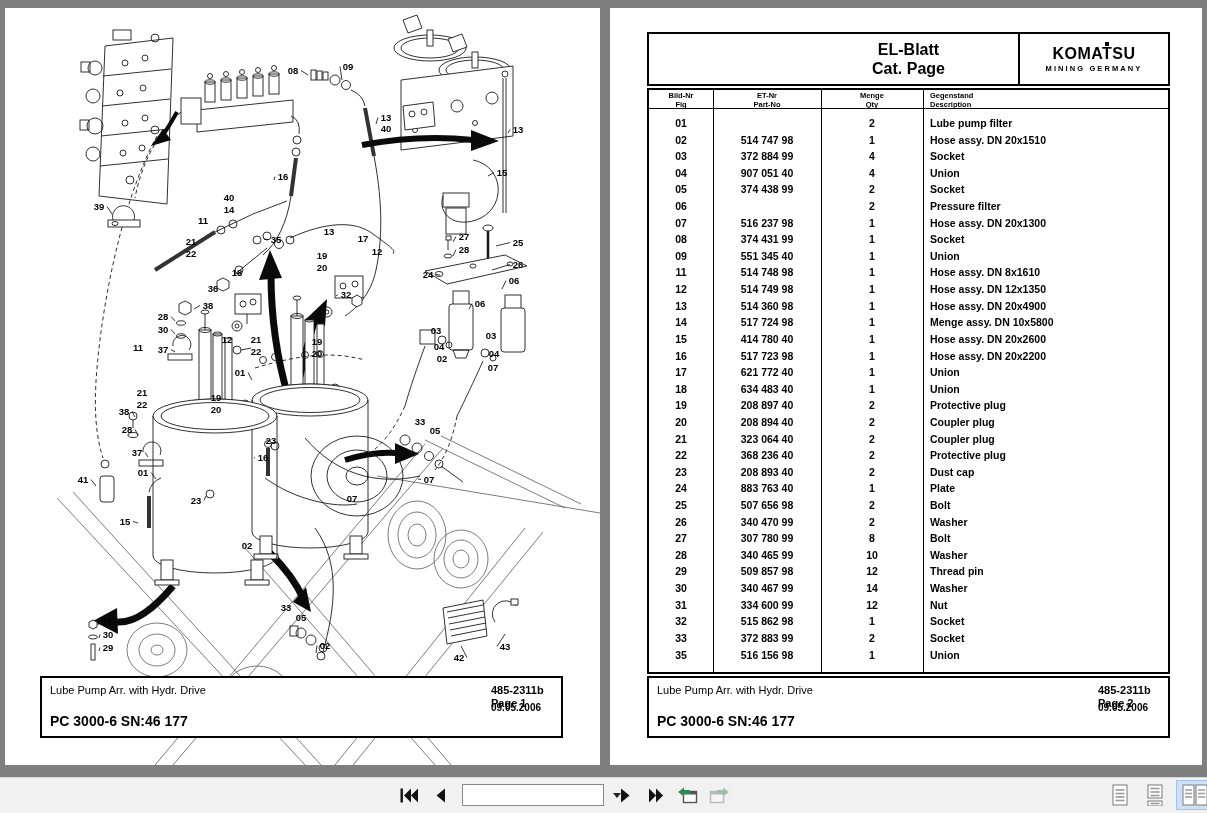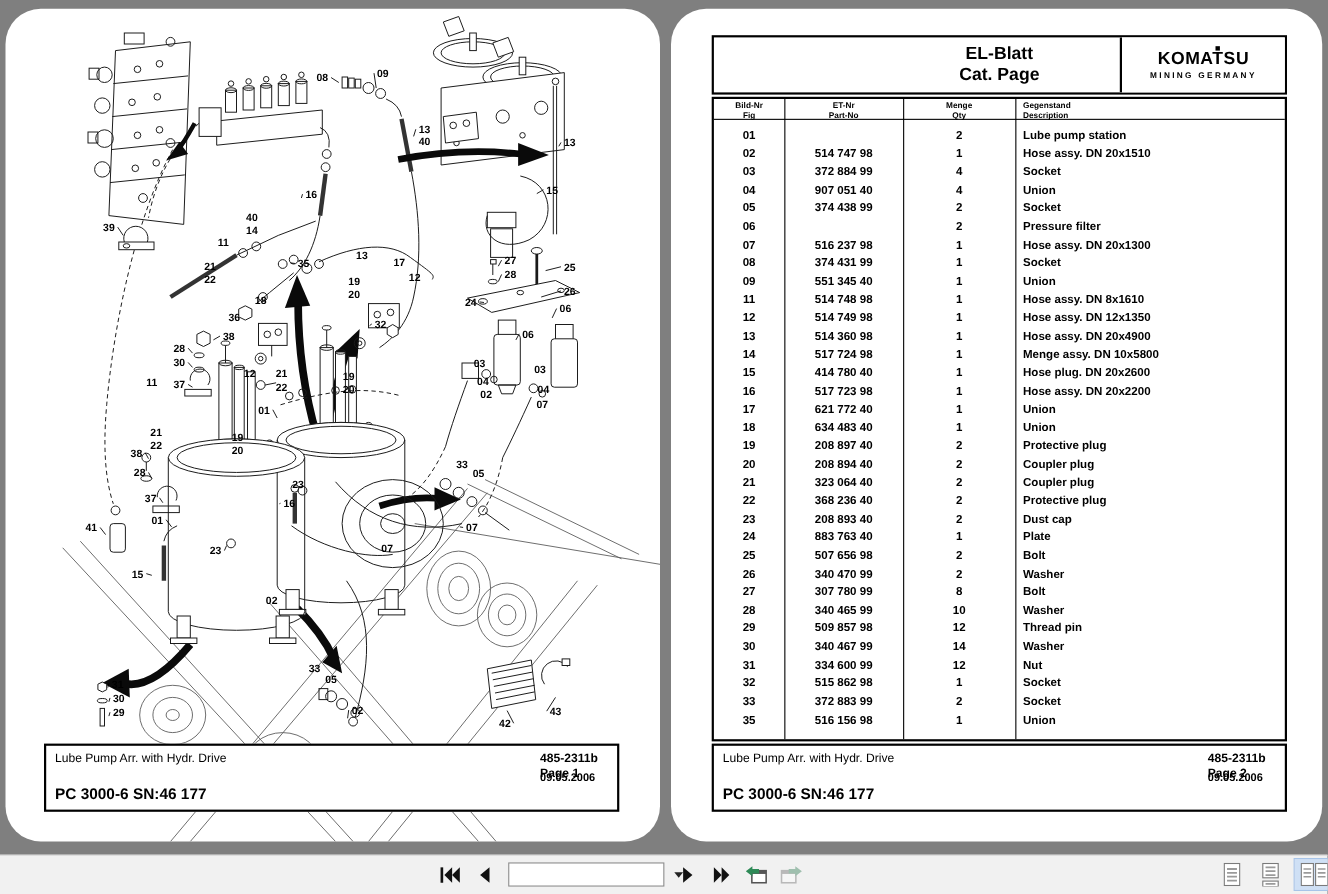--- a/index.html
+++ b/index.html
@@ -1,21 +1,21 @@
 <!DOCTYPE html>
 <html><head>
 <meta charset="utf-8">
 <style>
   html,body{margin:0;padding:0;}
   body{
     width:1207px;height:813px;position:relative;overflow:hidden;
     background:#7f7f7f;
     font-family:"Liberation Sans", sans-serif;
   }
-  .page{position:absolute;top:8px;height:757px;background:#fff;border-radius:32px;}
+  .page{position:absolute;top:8px;height:757px;background:#fff;}
   .page.left{left:5px;width:595px;}
   .page.right{left:610px;width:592px;}
 
   
   .footer-box{
     position:absolute;left:35px;top:668px;width:523px;height:62px;
     border:2px solid #000;box-sizing:border-box;background:#fff;
   }
   .page.right .footer-box{left:37px;}
   .fb-title{position:absolute;left:8px;top:6px;font-size:11px;font-weight:normal;color:#000;}
@@ -560,21 +560,21 @@
       <div class="head-cell hc3">
         <div>Gegenstand</div>
           <div>Description</div>
       </div>
     </div>
     <div class="rows">
         <div class="row">
           <span class="c0">01</span>
           <span class="c1"></span>
           <span class="c2">2</span>
-          <span class="c3">Lube pump station</span>
+          <span class="c3">Lube pump filter</span>
         </div>
         <div class="row">
           <span class="c0">02</span>
           <span class="c1">514 747 98</span>
           <span class="c2">1</span>
           <span class="c3">Hose assy. DN 20x1510</span>
         </div>
         <div class="row">
           <span class="c0">03</span>
           <span class="c1">372 884 99</span>
@@ -638,21 +638,21 @@
         <div class="row">
           <span class="c0">14</span>
           <span class="c1">517 724 98</span>
           <span class="c2">1</span>
           <span class="c3">Menge assy. DN 10x5800</span>
         </div>
         <div class="row">
           <span class="c0">15</span>
           <span class="c1">414 780 40</span>
           <span class="c2">1</span>
-          <span class="c3">Hose plug. DN 20x2600</span>
+          <span class="c3">Hose assy. DN 20x2600</span>
         </div>
         <div class="row">
           <span class="c0">16</span>
           <span class="c1">517 723 98</span>
           <span class="c2">1</span>
           <span class="c3">Hose assy. DN 20x2200</span>
         </div>
         <div class="row">
           <span class="c0">17</span>
           <span class="c1">621 772 40</span>

